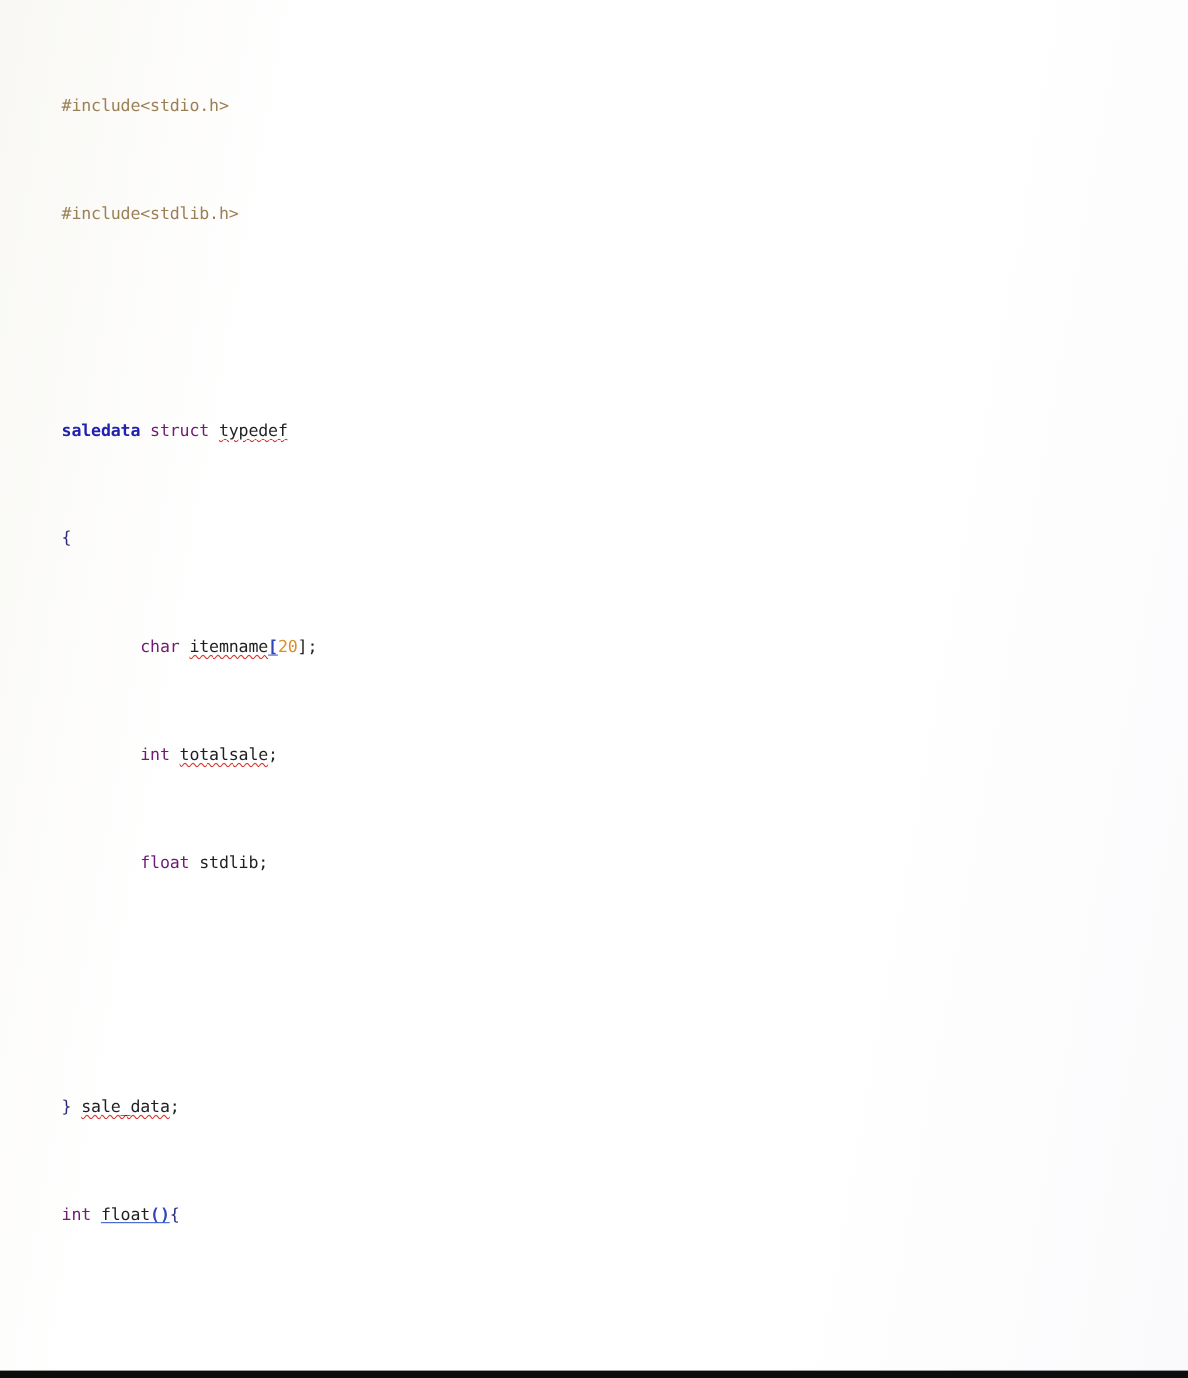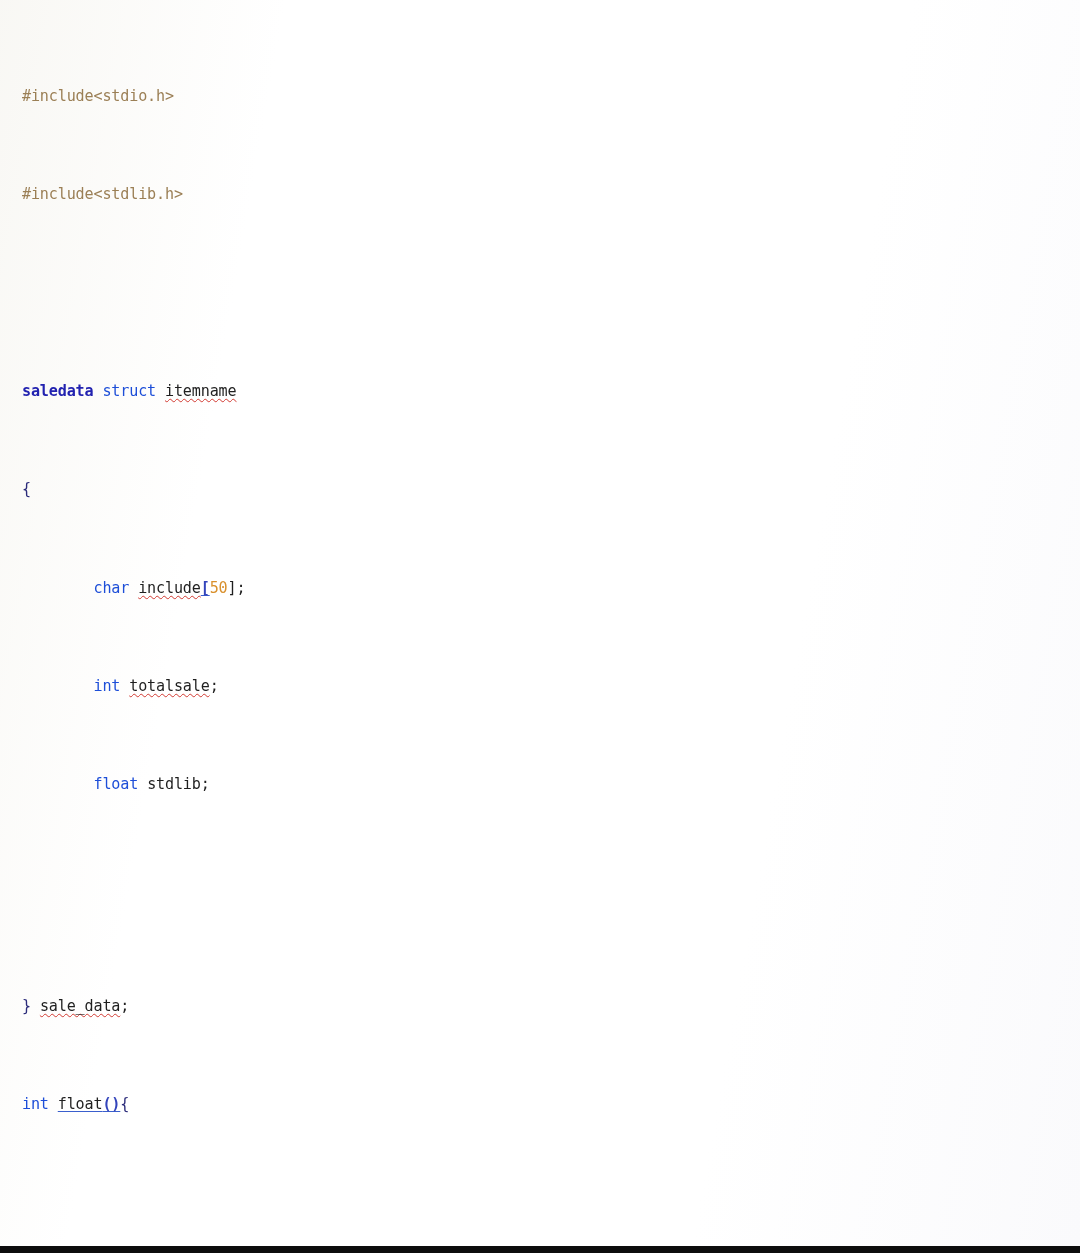--- a/index.html
+++ b/index.html
@@ -28,26 +28,26 @@
     position: absolute;
     left: 22px;
     top: 10px;
     right: 0;
     font-size: 15.1px;
     line-height: 24.6px;
     white-space: pre;
     letter-spacing: -0.15px;
     color: #262626;
   }
-  .ln { display: block; height: 24.6px; }
+  .ln { display: block; height: 24.6px; margin-left: 34px; }
   .ln.blank { }
 
   
   .pre      { color: #9b7f55; }            
-  .kw       { color: #1d4ed8; }            
+  .kw       { color: #701a75; }            
   .kw-b     { color: #2222b0; font-weight: bold; }            
   .num      { color: #d9902c; }            
   .plain    { color: #1f1f1f; }
   .brace    { color: #2b2b7a; }
   .punct-b  { color: #3344bb; font-weight: bold; }
 
   
   .sq {
     text-decoration-line: underline;
     text-decoration-style: wavy;
@@ -78,25 +78,25 @@
   <div id="paper-texture"></div>
 
   <div id="code-block">
 
     <span class="ln"><span class="pre">#include&lt;stdio.h&gt;</span></span>
 
     <span class="ln"><span class="pre">#include&lt;stdlib.h&gt;</span></span>
 
     <span class="ln blank"> </span>
 
-    <span class="ln"><span class="kw-b">saledata</span><span class="plain"> </span><span class="kw">struct</span><span class="plain"> </span><span class="plain sq">itemname</span></span>
+    <span class="ln"><span class="kw-b">saledata</span><span class="plain"> </span><span class="kw">struct</span><span class="plain"> </span><span class="plain sq">typedef</span></span>
 
     <span class="ln"><span class="brace">{</span></span>
 
-    <span class="ln"><span class="plain">        </span><span class="kw">char</span><span class="plain"> </span><span class="plain sq">include</span><span class="punct-b sqb">[</span><span class="num">50</span><span class="plain">];</span></span>
+    <span class="ln"><span class="plain">        </span><span class="kw">char</span><span class="plain"> </span><span class="plain sq">itemname</span><span class="punct-b sqb">[</span><span class="num">20</span><span class="plain">];</span></span>
 
     <span class="ln"><span class="plain">        </span><span class="kw">int</span><span class="plain"> </span><span class="plain sq">totalsale</span><span class="plain">;</span></span>
 
     <span class="ln"><span class="plain">        </span><span class="kw">float</span><span class="plain"> </span><span class="plain">stdlib</span><span class="plain">;</span></span>
 
 
     <span class="ln blank"> </span>
 
     <span class="ln"><span class="brace">}</span><span class="plain"> </span><span class="plain sq">sale_data</span><span class="plain">;</span></span>
 

